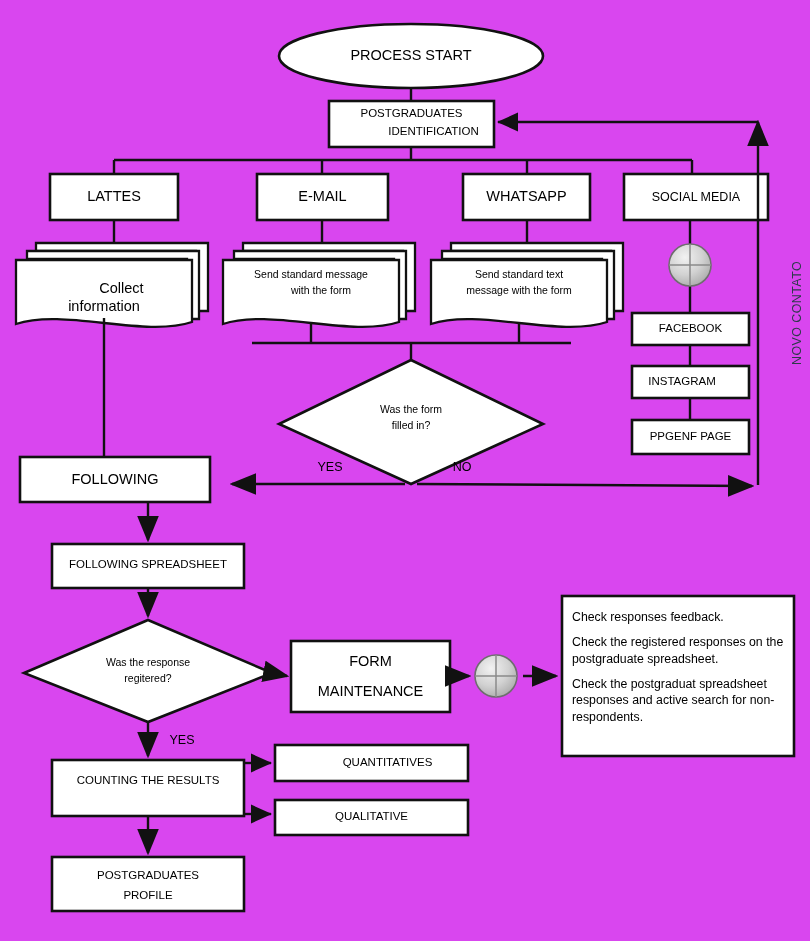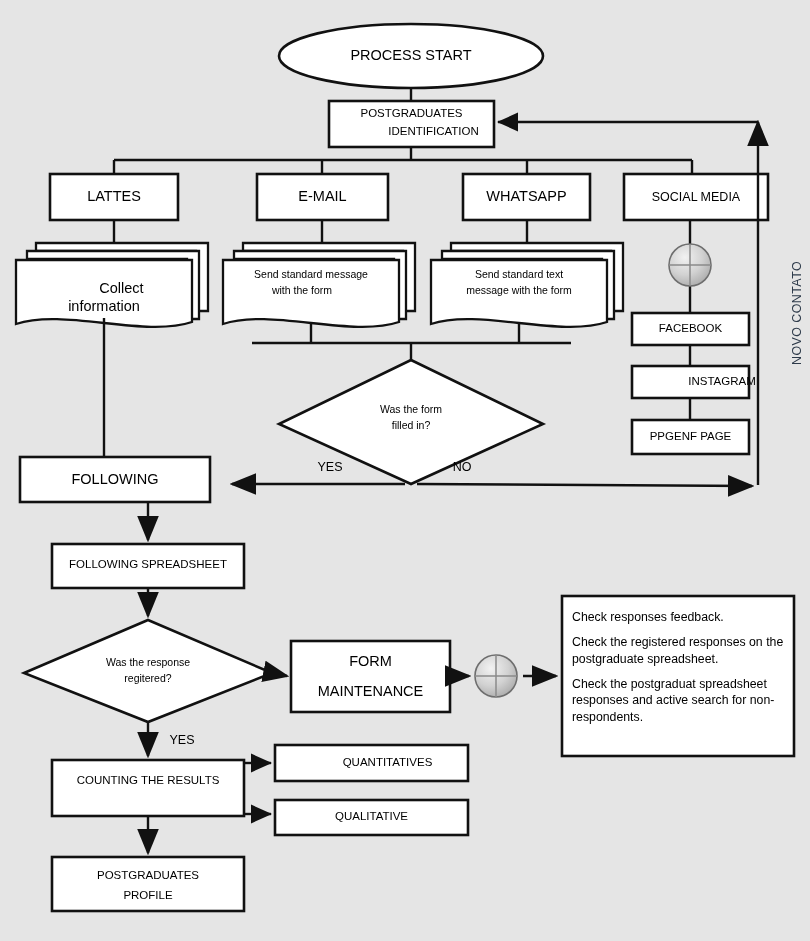--- a/index.html
+++ b/index.html
@@ -1,17 +1,17 @@
 <!DOCTYPE html>
 <html><head>
 <meta charset="utf-8">
 <style>
   html,body{margin:0;padding:0;background:#ffffff;}
   body{width:810px;height:941px;font-family:"Liberation Sans",sans-serif;color:#000;}
-  #stage{position:relative;width:810px;height:941px;overflow:hidden;background:#e5e5e5;}
+  #stage{position:relative;width:810px;height:941px;overflow:hidden;background:#d946ef;}
   svg.layer{position:absolute;left:0;top:0;width:810px;height:941px;}
   .lbl{position:absolute;display:flex;align-items:center;justify-content:center;
        text-align:center;line-height:1.18;pointer-events:none;}
   .b-lg{font-size:14.5px;}
   .b-md{font-size:12.5px;}
   .b-sm{font-size:11.5px;}
   .b-xs{font-size:10.5px;}
   .vert{position:absolute;transform:rotate(-90deg);transform-origin:left top;
         font-size:12.5px;color:#2d3a4a;letter-spacing:.4px;white-space:nowrap;}
   .note{position:absolute;font-size:12.3px;line-height:1.33;color:#000;}
@@ -128,27 +128,27 @@
 
   <div class="lbl b-lg" style="left:50px;top:185px;width:128px;height:24px;">LATTES</div>
   <div class="lbl b-lg" style="left:257px;top:185px;width:131px;height:24px;">E-MAIL</div>
   <div class="lbl b-lg" style="left:463px;top:185px;width:127px;height:24px;">WHATSAPP</div>
   <div class="lbl b-md" style="left:624px;top:186px;width:144px;height:22px;">SOCIAL MEDIA</div>
 
   <div class="lbl b-lg" style="left:16px;top:279px;width:211px;height:20px;">Collect</div>
   <div class="lbl b-lg" style="left:16px;top:297px;width:176px;height:20px;">information</div>
 
   <div class="lbl b-xs" style="left:225px;top:267px;width:172px;height:15px;">Send standard message</div>
-  <div class="lbl b-xs" style="left:216px;top:283px;width:172px;height:15px;">with the form</div>
+  <div class="lbl b-xs" style="left:225px;top:283px;width:192px;height:15px;">with the form</div>
 
   <div class="lbl b-xs" style="left:433px;top:267px;width:172px;height:15px;">Send standard text</div>
   <div class="lbl b-xs" style="left:433px;top:283px;width:172px;height:15px;">message with the form</div>
 
   <div class="lbl b-sm" style="left:632px;top:319px;width:117px;height:20px;">FACEBOOK</div>
-  <div class="lbl b-sm" style="left:652px;top:372px;width:140px;height:20px;">INSTAGRAM</div>
+  <div class="lbl b-sm" style="left:612px;top:372px;width:140px;height:20px;">INSTAGRAM</div>
   <div class="lbl b-sm" style="left:632px;top:427px;width:117px;height:20px;">PPGENF PAGE</div>
 
   <div class="lbl b-xs" style="left:341px;top:402px;width:140px;height:15px;">Was the form</div>
   <div class="lbl b-xs" style="left:341px;top:418px;width:140px;height:15px;">filled in?</div>
 
   <div class="lbl b-md" style="left:310px;top:458px;width:40px;height:18px;">YES</div>
   <div class="lbl b-md" style="left:442px;top:458px;width:40px;height:18px;">NO</div>
 
   <div class="vert" style="left:790px;top:365px;">NOVO CONTATO</div>
 

